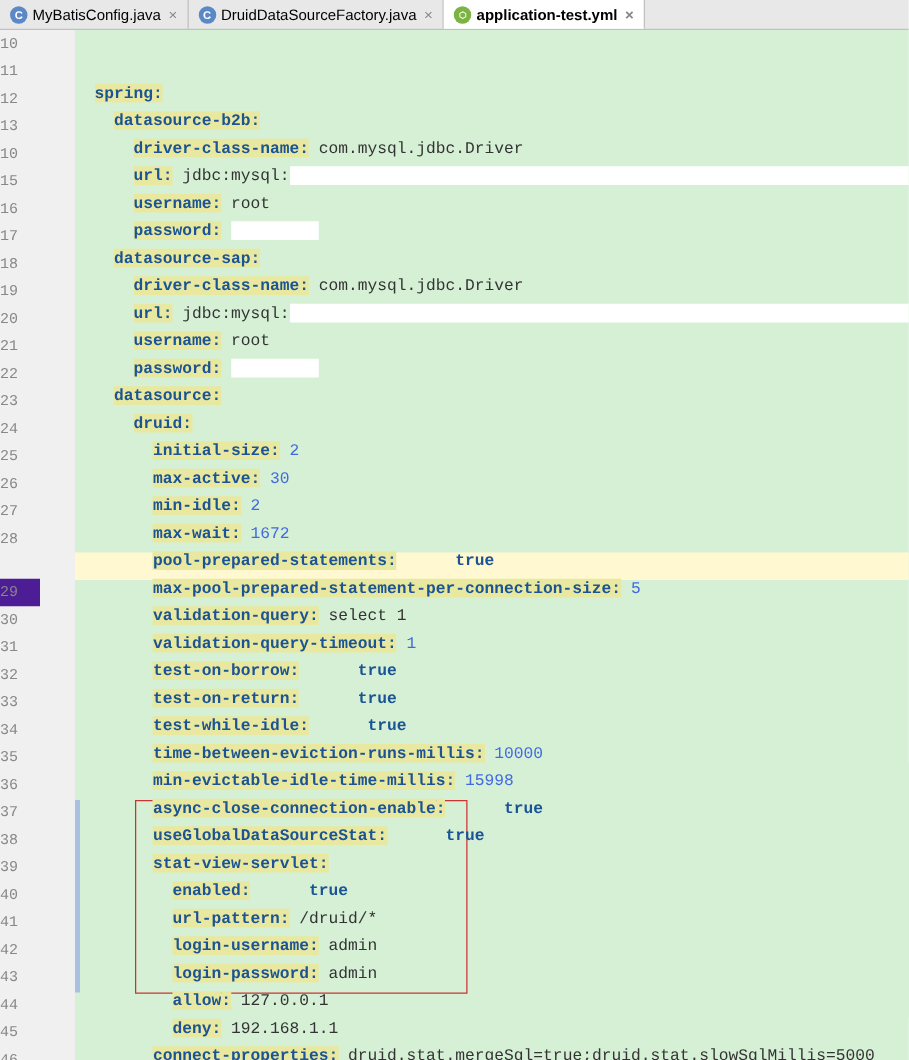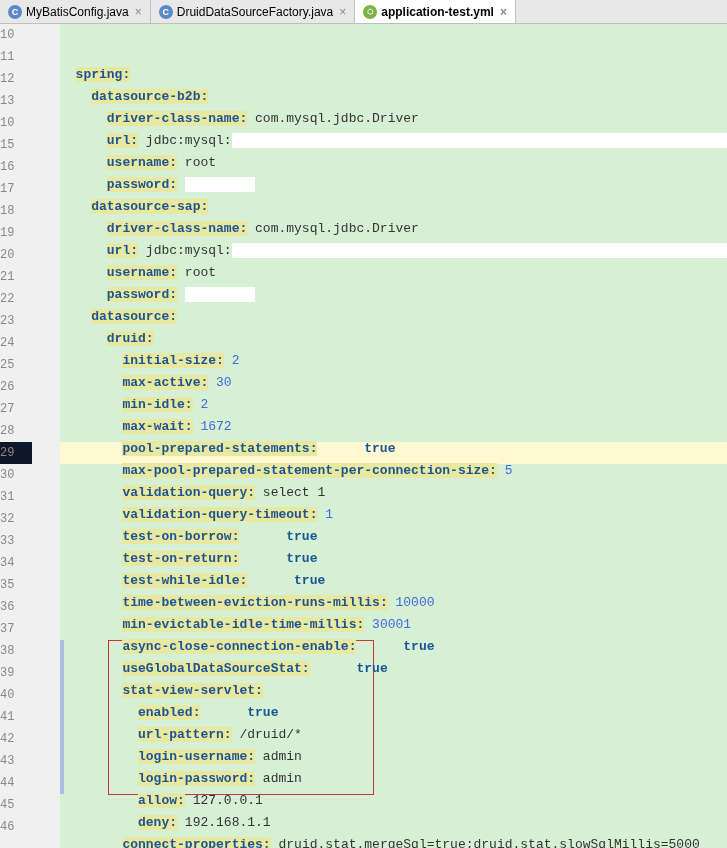--- a/index.html
+++ b/index.html
@@ -166,21 +166,21 @@
       <div class="line-num">19</div>
       <div class="line-num">20</div>
       <div class="line-num">21</div>
       <div class="line-num">22</div>
       <div class="line-num">23</div>
       <div class="line-num">24</div>
       <div class="line-num">25</div>
       <div class="line-num">26</div>
       <div class="line-num">27</div>
       <div class="line-num">28</div>
-      <div class="line-num" style="background: #0f172a;">29</div>
+      <div class="line-num" style="background: #4c1d95; margin-top: 21px;">29</div>
       <div class="line-num">30</div>
       <div class="line-num">31</div>
       <div class="line-num">32</div>
       <div class="line-num">33</div>
       <div class="line-num">34</div>
       <div class="line-num">35</div>
       <div class="line-num">36</div>
       <div class="line-num">37</div>
       <div class="line-num">38</div>
       <div class="line-num">39</div>
@@ -214,21 +214,21 @@
       <div class="line"><span class="code-content"><span class="indent">        </span><span class="key"><span class="key-bg">min-idle</span><span class="key-bg">:</span></span><span class="num"> 2</span></span></div>
       <div class="line"><span class="code-content"><span class="indent">        </span><span class="key"><span class="key-bg">max-wait</span><span class="key-bg">:</span></span><span class="num"> 1672</span></span></div>
       <div class="line"><span class="code-content"><span class="indent">        </span><span class="key"><span class="key-bg">pool-prepared-statements</span><span class="key-bg">:</span></span><span class="bool"> true</span></span></div>
       <div class="line"><span class="code-content"><span class="indent">        </span><span class="key"><span class="key-bg">max-pool-prepared-statement-per-connection-size</span><span class="key-bg">:</span></span><span class="num"> 5</span></span></div>
       <div class="line highlight"><span class="code-content"><span class="indent">        </span><span class="key"><span class="key-bg">validation-query</span><span class="key-bg">:</span></span><span class="val"> select 1</span></span></div>
       <div class="line"><span class="code-content"><span class="indent">        </span><span class="key"><span class="key-bg">validation-query-timeout</span><span class="key-bg">:</span></span><span class="num"> 1</span></span></div>
       <div class="line"><span class="code-content"><span class="indent">        </span><span class="key"><span class="key-bg">test-on-borrow</span><span class="key-bg">:</span></span><span class="bool"> true</span></span></div>
       <div class="line"><span class="code-content"><span class="indent">        </span><span class="key"><span class="key-bg">test-on-return</span><span class="key-bg">:</span></span><span class="bool"> true</span></span></div>
       <div class="line"><span class="code-content"><span class="indent">        </span><span class="key"><span class="key-bg">test-while-idle</span><span class="key-bg">:</span></span><span class="bool"> true</span></span></div>
       <div class="line"><span class="code-content"><span class="indent">        </span><span class="key"><span class="key-bg">time-between-eviction-runs-millis</span><span class="key-bg">:</span></span><span class="num"> 10000</span></span></div>
-      <div class="line"><span class="code-content"><span class="indent">        </span><span class="key"><span class="key-bg">min-evictable-idle-time-millis</span><span class="key-bg">:</span></span><span class="num"> 30001</span></span></div>
+      <div class="line"><span class="code-content"><span class="indent">        </span><span class="key"><span class="key-bg">min-evictable-idle-time-millis</span><span class="key-bg">:</span></span><span class="num"> 15998</span></span></div>
       <div class="line"><span class="code-content"><span class="indent">        </span><span class="key"><span class="key-bg">async-close-connection-enable</span><span class="key-bg">:</span></span><span class="bool"> true</span></span></div>
       <div class="line"><span class="code-content"><span class="indent">        </span><span class="key"><span class="key-bg">useGlobalDataSourceStat</span><span class="key-bg">:</span></span><span class="bool"> true</span></span></div>
       <div class="line"><span class="code-content"><span class="indent">        </span><span class="key"><span class="key-bg">stat-view-servlet</span><span class="key-bg">:</span></span></span></div>
       <div class="line"><span class="code-content"><span class="indent">          </span><span class="key"><span class="key-bg">enabled</span><span class="key-bg">:</span></span><span class="bool"> true</span></span></div>
       <div class="line"><span class="code-content"><span class="indent">          </span><span class="key"><span class="key-bg">url-pattern</span><span class="key-bg">:</span></span><span class="val"> /druid/*</span></span></div>
       <div class="line"><span class="code-content"><span class="indent">          </span><span class="key"><span class="key-bg">login-username</span><span class="key-bg">:</span></span><span class="val"> admin</span></span></div>
       <div class="line"><span class="code-content"><span class="indent">          </span><span class="key"><span class="key-bg">login-password</span><span class="key-bg">:</span></span><span class="val"> admin</span></span></div>
       <div class="line"><span class="code-content"><span class="indent">          </span><span class="key"><span class="key-bg">allow</span><span class="key-bg">:</span></span><span class="val"> 127.0.0.1</span></span></div>
       <div class="line"><span class="code-content"><span class="indent">          </span><span class="key"><span class="key-bg">deny</span><span class="key-bg">:</span></span><span class="val"> 192.168.1.1</span></span></div>
       <div class="line"><span class="code-content"><span class="indent">        </span><span class="key"><span class="key-bg">connect-properties</span><span class="key-bg">:</span></span><span class="val"> druid.stat.mergeSql=true;druid.stat.slowSqlMillis=5000</span></span></div>

